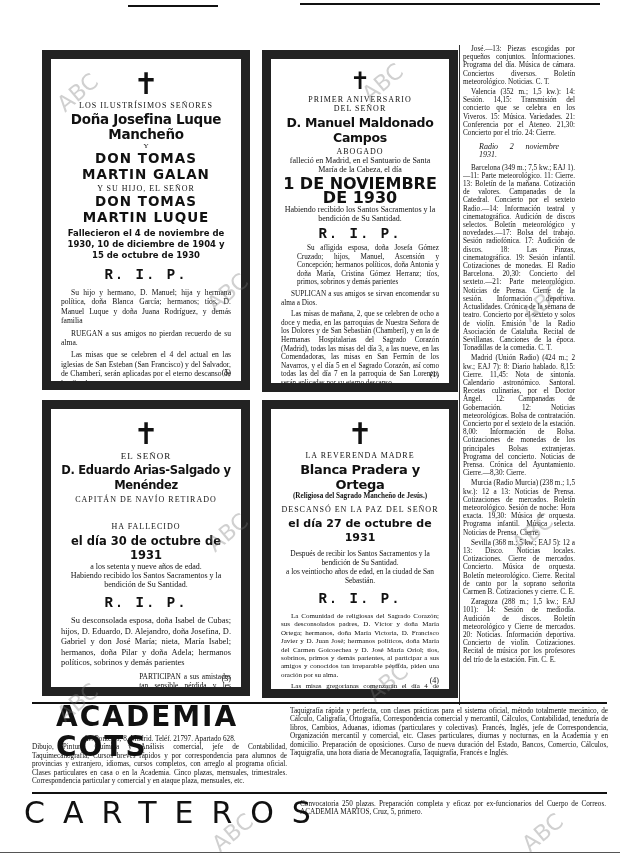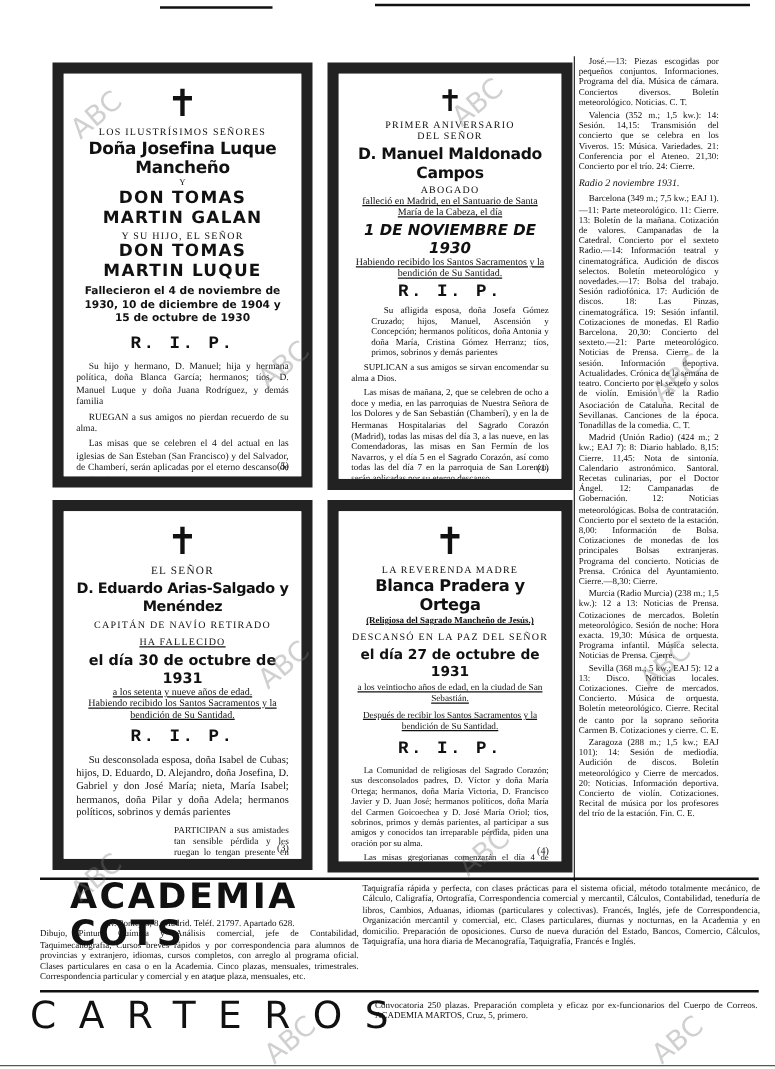--- a/index.html
+++ b/index.html
@@ -15,30 +15,30 @@
     background-image: repeating-linear-gradient(45deg, transparent 0 2px, rgba(255,255,255,.35) 2px 3px);
     pointer-events: none;
   }
   .esquela .frame { position: absolute; inset: 9px; background: #fff; padding: 6px 10px; text-align: center; overflow: hidden; }
   .cross { font-size: 30px; line-height: 30px; font-family: "DejaVu Serif", serif; margin-top: 4px; }
   .small-caps { font-size: 8px; letter-spacing: 1px; text-transform: uppercase; margin-top: 2px; }
   .name-big { font-family: "DejaVu Sans", sans-serif; font-weight: bold; font-size: 13.5px; line-height: 15px; margin-top: 2px; letter-spacing: -0.3px; }
   .name-caps { font-family: "DejaVu Sans", sans-serif; font-weight: bold; font-size: 13.5px; line-height: 16px; letter-spacing: 1px; }
   .y { font-size: 7px; }
   .date-line { font-family: "DejaVu Sans", sans-serif; font-weight: bold; font-size: 12.5px; line-height: 14px; margin-top: 3px; }
-  .desc { font-size: 8px; line-height: 9px; text-decoration: underline; }
+  .desc { font-size: 8px; line-height: 9px; }
   .rip { font-family: Liberation Mono, monospace; font-weight: bold; font-size: 14px; margin: 6px 0 5px; letter-spacing: 2px; }
   .body { font-size: 7.6px; line-height: 9.4px; text-align: justify; text-indent: 10px; margin-bottom: 3px; }
   .body-right { font-size: 7.4px; line-height: 9px; text-align: justify; margin-left: 46%; }
   .ref { font-size: 8px; text-align: right; position: absolute; right: 10px; bottom: 4px; }
   .fallecieron { font-family: "DejaVu Sans", sans-serif; font-weight: bold; font-size: 8.5px; line-height: 11px; margin-top: 3px; }
 
   .radio-col { position: absolute; left: 463px; top: 45px; width: 112px; font-size: 7.2px; line-height: 8.2px; text-align: justify; }
   .radio-col p { text-indent: 8px; margin-bottom: 2px; }
-  .radio-col .heading { font-style: italic; text-indent: 0; margin: 6px 0 4px; font-size: 8px; }
+  .radio-col .heading { font-style: italic; text-indent: 0; margin: 6px 16px 4px; font-size: 8px; }
   .vrule { position: absolute; left: 459px; width: 1px; background: #333; }
 
   .academia { position: absolute; left: 32px; top: 702px; width: 250px; margin-left: 24px; }
   .academia-title { font-family: "DejaVu Sans", sans-serif; font-weight: bold; font-size: 28px; letter-spacing: 2px; line-height: 30px; }
   .ad-text { position: absolute; font-size: 7.2px; line-height: 8.4px; text-align: justify; }
   .carteros-title { position: absolute; left: 24px; top: 797px; font-family: "DejaVu Sans", sans-serif; font-size: 30px; letter-spacing: 18px; line-height: 32px; }
   .watermark { position: absolute; font-family: "DejaVu Sans", sans-serif; color: rgba(120,120,120,0.35); font-size: 22px; transform: rotate(-40deg); pointer-events: none; }
 </style>
 </head>
 <body>
@@ -66,57 +66,57 @@
 </div>
 
 <div class="esquela" style="left:262px;top:50px;width:196px;height:342px;">
   <div class="frame">
     <div class="cross" style="font-size:24px;line-height:24px;">✝</div>
     <div class="small-caps">Primer aniversario</div>
     <div class="small-caps" style="margin-top:0">del señor</div>
     <div class="name-big" style="font-size:12.5px;">D. Manuel Maldonado Campos</div>
     <div class="small-caps">Abogado</div>
     <div class="desc">falleció en Madrid, en el Santuario de Santa María de la Cabeza, el día</div>
-    <div class="date-line" style="font-size:12px;font-style:italic;">1 DE NOVIEMBRE DE 1930</div>
+    <div class="date-line" style="font-size:16px;">1 DE NOVIEMBRE DE 1930</div>
     <div class="desc">Habiendo recibido los Santos Sacramentos y la bendición de Su Santidad.</div>
     <div class="rip" style="margin:3px 0 2px;">R. I. P.</div>
     <p class="body" style="font-size:7.2px;line-height:8.6px;margin-left:16px;">Su afligida esposa, doña Josefa Gómez Cruzado; hijos, Manuel, Ascensión y Concepción; hermanos políticos, doña Antonia y doña María, Cristina Gómez Herranz; tíos, primos, sobrinos y demás parientes</p>
     <p class="body" style="font-size:7.2px;line-height:8.6px;">SUPLICAN a sus amigos se sirvan encomendar su alma a Dios.</p>
     <p class="body" style="font-size:7.2px;line-height:8.6px;">Las misas de mañana, 2, que se celebren de ocho a doce y media, en las parroquias de Nuestra Señora de los Dolores y de San Sebastián (Chamberí), y en la de Hermanas Hospitalarias del Sagrado Corazón (Madrid), todas las misas del día 3, a las nueve, en las Comendadoras, las misas en San Fermín de los Navarros, y el día 5 en el Sagrado Corazón, así como todas las del día 7 en la parroquia de San Lorenzo, serán aplicadas por su eterno descanso.</p>
     <div class="ref">(1)</div>
   </div>
 </div>
 
 <div class="esquela" style="left:42px;top:400px;width:208px;height:296px;">
   <div class="frame">
     <div class="cross">✝</div>
     <div class="small-caps" style="font-size:9px;">El señor</div>
     <div class="name-big" style="font-size:11.5px;">D. Eduardo Arias-Salgado y Menéndez</div>
     <div class="small-caps">Capitán de navío retirado</div>
-    <div class="small-caps" style="margin-top:5px;text-decoration:underline;">ha fallecido</div>
+    <div class="small-caps" style="margin-top:18px;">ha fallecido</div>
     <div class="date-line" style="font-size:11.5px;">el día 30 de octubre de 1931</div>
     <div class="desc">a los setenta y nueve años de edad.</div>
     <div class="desc">Habiendo recibido los Santos Sacramentos y la bendición de Su Santidad.</div>
     <div class="rip">R. I. P.</div>
     <p class="body" style="font-size:8.4px;line-height:10.5px;">Su desconsolada esposa, doña Isabel de Cubas; hijos, D. Eduardo, D. Alejandro, doña Josefina, D. Gabriel y don José María; nieta, María Isabel; hermanos, doña Pilar y doña Adela; hermanos políticos, sobrinos y demás parientes</p>
     <p class="body-right">PARTICIPAN a sus amistades tan sensible pérdida y les ruegan lo tengan presente en sus oraciones.</p>
     <div class="ref">(3)</div>
   </div>
 </div>
 
 <div class="esquela" style="left:262px;top:400px;width:196px;height:298px;">
   <div class="frame">
     <div class="cross">✝</div>
     <div class="small-caps">La reverenda madre</div>
     <div class="name-big" style="font-size:13px;">Blanca Pradera y Ortega</div>
     <div class="desc" style="font-weight:bold;font-size:7.2px;">(Religiosa del Sagrado Mancheño de Jesús.)</div>
     <div class="small-caps" style="margin-top:4px;">Descansó en la paz del Señor</div>
     <div class="date-line" style="font-size:11px;">el día 27 de octubre de 1931</div>
+    <div class="desc" style="margin-top:4px;font-size:7.4px;">Después de recibir los Santos Sacramentos y la bendición de Su Santidad.</div>
     <div class="desc" style="font-size:7.4px;">a los veintiocho años de edad, en la ciudad de San Sebastián.</div>
-    <div class="desc" style="margin-top:4px;font-size:7.4px;">Después de recibir los Santos Sacramentos y la bendición de Su Santidad.</div>
     <div class="rip">R. I. P.</div>
     <p class="body" style="font-size:7px;line-height:8.4px;">La Comunidad de religiosas del Sagrado Corazón; sus desconsolados padres, D. Víctor y doña María Ortega; hermanos, doña María Victoria, D. Francisco Javier y D. Juan José; hermanos políticos, doña María del Carmen Goicoechea y D. José María Oriol; tíos, sobrinos, primos y demás parientes, al participar a sus amigos y conocidos tan irreparable pérdida, piden una oración por su alma.</p>
     <p class="body" style="font-size:7px;line-height:8.4px;">Las misas gregorianas comenzarán el día 4 de noviembre, en el altar de San José de la Residencia de los PP. Redentoristas (Manuel Silvela), a las diez de la mañana.</p>
 
     <div class="ref">(4)</div>
   </div>
 </div>
 
 <div class="vrule" style="top:45px;height:660px;"></div>
 <div class="radio-col">

